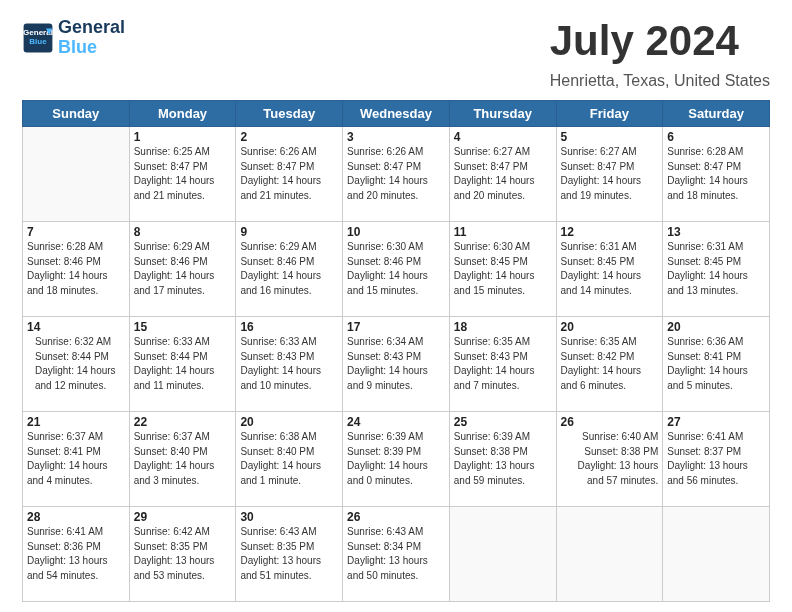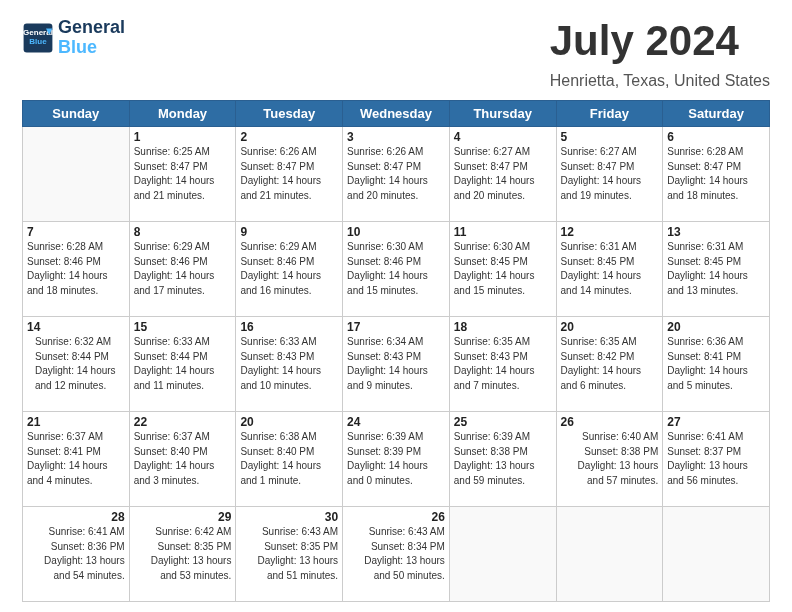--- a/index.html
+++ b/index.html
@@ -91,21 +91,20 @@
     .day-info {
       font-size: 10px;
       color: #333;
       line-height: 1.45;
     }
     .empty-cell {
       background: #f9f9f9;
     }
     tr:last-child td {
       height: 78px;
-      text-align: right;
     }
   </style>
 </head>
 <body>
 
 <div class="page">
   <div class="header">
     <div class="logo">
       <svg class="logo-icon" viewBox="0 0 40 40">
         <rect x="2" y="2" width="36" height="36" rx="4" fill="#1a3a5c"></rect>

